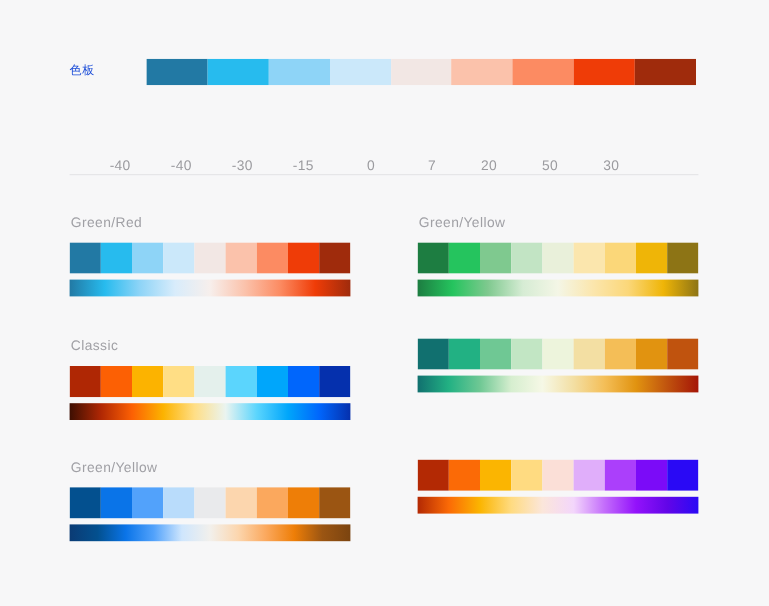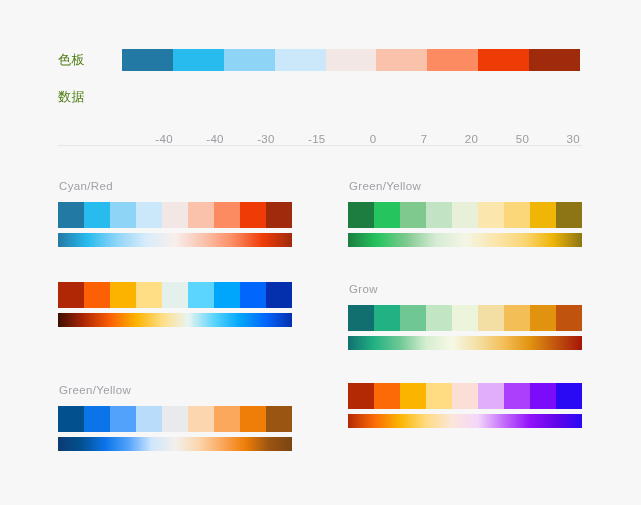--- a/index.html
+++ b/index.html
@@ -24,22 +24,22 @@
     height:26px;
     display:flex;
     align-items:center;
   }
   #row-palette{ top:47px; }
   #row-values{  top:84px; }
 
   .row-label{
     width:64px;
     flex:0 0 64px;
-    font-size:13px;
-    color:#4d7c0f;
+    font-size:10px;
+    color:#1d4ed8;
     letter-spacing:.5px;
     line-height:26px;
   }
 
   .top-bar{
     width:458px;
     height:22px;
     display:flex;
     overflow:hidden;
   }
@@ -119,40 +119,39 @@
         <i style="background: rgb(203, 232, 250);"></i>
         <i style="background: rgb(242, 231, 228);"></i>
         <i style="background: rgb(251, 194, 171);"></i>
         <i style="background: rgb(252, 139, 98);"></i>
         <i style="background: rgb(239, 60, 7);"></i>
         <i style="background: rgb(159, 43, 12);"></i>
       </div>
   </div>
 
   <div class="top-row" id="row-values">
-    <div class="row-label">数据</div>
     <div class="value-track" id="legend-values">
         <span>-40</span>
         <span>-40</span>
         <span>-30</span>
         <span>-15</span>
         <span>0</span>
         <span>7</span>
         <span>20</span>
         <span>50</span>
         <span>30</span>
       </div>
   </div>
 
   <div id="divider"></div>
 </section>
 
 <section id="palette-grid">
     <div class="palette-card col-left grid-row-0">
-      <div class="card-title">Cyan/Red</div>
+      <div class="card-title">Green/Red</div>
       <div class="swatch-strip">
         <i style="background: rgb(34, 121, 164);"></i>
         <i style="background: rgb(39, 187, 238);"></i>
         <i style="background: rgb(142, 212, 247);"></i>
         <i style="background: rgb(203, 232, 250);"></i>
         <i style="background: rgb(242, 231, 228);"></i>
         <i style="background: rgb(251, 194, 171);"></i>
         <i style="background: rgb(252, 139, 98);"></i>
         <i style="background: rgb(239, 60, 7);"></i>
         <i style="background: rgb(159, 43, 12);"></i>
@@ -168,35 +167,35 @@
         <i style="background: rgb(194, 228, 196);"></i>
         <i style="background: rgb(233, 240, 218);"></i>
         <i style="background: rgb(251, 230, 173);"></i>
         <i style="background: rgb(251, 215, 121);"></i>
         <i style="background: rgb(239, 181, 7);"></i>
         <i style="background: rgb(141, 116, 21);"></i>
       </div>
       <div class="gradient-strip" style="background: linear-gradient(to right, rgb(29, 125, 65), rgb(37, 196, 94), rgb(127, 201, 143), rgb(214, 236, 212), rgb(244, 246, 230), rgb(251, 230, 173), rgb(251, 215, 121), rgb(239, 181, 7), rgb(141, 116, 21));"></div>
     </div>
     <div class="palette-card col-left grid-row-1">
+      <div class="card-title">Classic</div>
       <div class="swatch-strip">
         <i style="background: rgb(175, 39, 4);"></i>
         <i style="background: rgb(252, 96, 4);"></i>
         <i style="background: rgb(252, 179, 0);"></i>
         <i style="background: rgb(255, 222, 133);"></i>
         <i style="background: rgb(228, 240, 236);"></i>
         <i style="background: rgb(91, 213, 253);"></i>
         <i style="background: rgb(0, 166, 251);"></i>
         <i style="background: rgb(0, 102, 252);"></i>
         <i style="background: rgb(5, 48, 173);"></i>
       </div>
       <div class="gradient-strip" style="background: linear-gradient(to right, rgb(61, 15, 2), rgb(175, 39, 4), rgb(252, 96, 4), rgb(252, 179, 0), rgb(255, 222, 133), rgb(234, 244, 240), rgb(91, 213, 253), rgb(0, 166, 251), rgb(0, 102, 252), rgb(5, 48, 173));"></div>
     </div>
     <div class="palette-card col-right grid-row-1">
-      <div class="card-title">Grow</div>
       <div class="swatch-strip">
         <i style="background: rgb(17, 112, 111);"></i>
         <i style="background: rgb(34, 177, 131);"></i>
         <i style="background: rgb(111, 200, 148);"></i>
         <i style="background: rgb(194, 230, 196);"></i>
         <i style="background: rgb(237, 244, 220);"></i>
         <i style="background: rgb(243, 223, 163);"></i>
         <i style="background: rgb(244, 190, 87);"></i>
         <i style="background: rgb(225, 147, 16);"></i>
         <i style="background: rgb(192, 83, 14);"></i>

